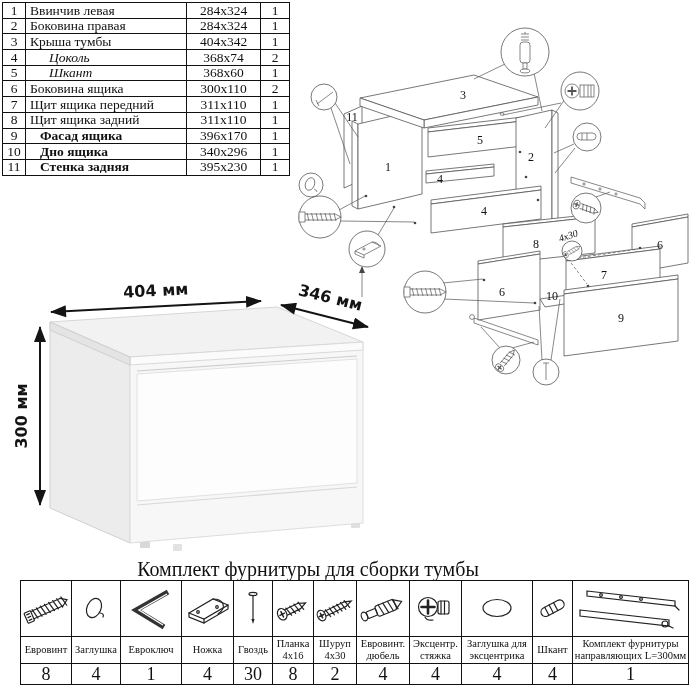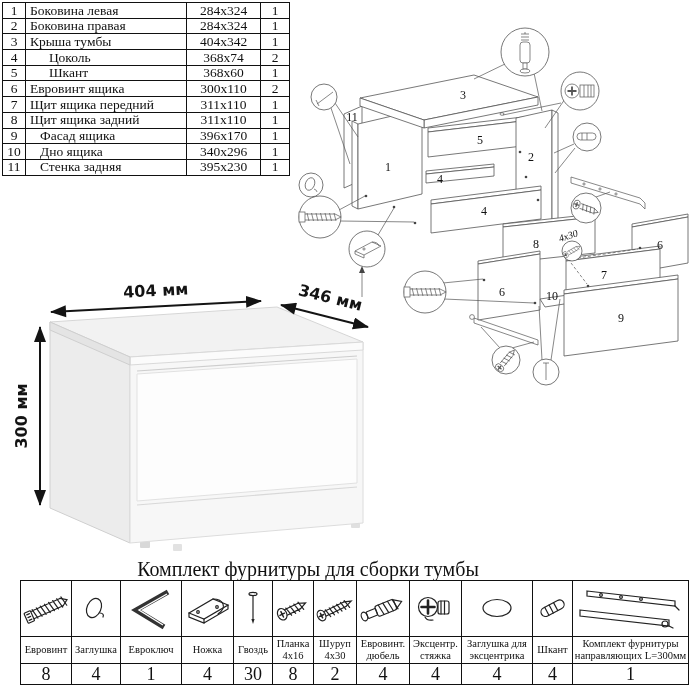--- a/index.html
+++ b/index.html
@@ -4,22 +4,22 @@
 <style>
   html,body{margin:0;padding:0;background:#fff;}
   .page{position:relative;width:700px;height:694px;background:#fff;overflow:hidden;
         font-family:"Liberation Serif","DejaVu Serif",serif;color:#111;}
   
   .parts{position:absolute;left:2px;top:2px;border-collapse:collapse;table-layout:fixed;width:287px;}
   .parts td{border:1.6px solid #111;height:14.7px;padding:0 3px;font-size:13.5px;line-height:1;
             white-space:nowrap;overflow:hidden;}
   .parts td.c{text-align:center;padding:0;}
   .parts td.name{text-align:left;padding-left:4px;}
-  .parts tr.ind1 td.name{padding-left:14px;}
-  .parts tr.ind2 td.name{padding-left:23px;}
+  .parts tr.ind1 td.name{padding-left:14px;font-weight:bold;}
+  .parts tr.ind2 td.name{padding-left:23px;font-style:italic;}
   
   svg{position:absolute;display:block;}
   .diagram{left:288px;top:0;}
   .render{left:10px;top:270px;}
   .ln{stroke:#555;stroke-width:.8;fill:#fff;}
   .ln2{stroke:#555;stroke-width:.7;fill:none;}
   .dash{stroke:#555;stroke-width:.7;fill:none;stroke-dasharray:3 2;}
   .dot{fill:#444;stroke:none;}
   .plbl{font-family:"Liberation Serif",serif;font-size:12px;fill:#111;stroke:none;text-anchor:middle;}
   .note{font-family:"Liberation Serif",serif;font-size:10px;font-style:italic;fill:#111;stroke:none;}
@@ -42,21 +42,21 @@
   <table class="parts">
     <colgroup>
         <col style="width:23px">
         <col style="width:161px">
         <col style="width:74px">
         <col style="width:29px">
       </colgroup>
     <tbody>
         <tr>
           <td class="c">1</td>
-          <td class="name">Боковина левая</td>
+          <td class="name">Ввинчив левая</td>
           <td class="c">284x324</td>
           <td class="c">1</td>
         </tr>
     <tr>
           <td class="c">2</td>
           <td class="name">Боковина правая</td>
           <td class="c">284x324</td>
           <td class="c">1</td>
         </tr>
     <tr>
@@ -72,21 +72,21 @@
           <td class="c">2</td>
         </tr>
     <tr class="ind2">
           <td class="c">5</td>
           <td class="name">Шкант</td>
           <td class="c">368x60</td>
           <td class="c">1</td>
         </tr>
     <tr>
           <td class="c">6</td>
-          <td class="name">Евровинт ящика</td>
+          <td class="name">Боковина ящика</td>
           <td class="c">300x110</td>
           <td class="c">2</td>
         </tr>
     <tr>
           <td class="c">7</td>
           <td class="name">Щит ящика передний</td>
           <td class="c">311x110</td>
           <td class="c">1</td>
         </tr>
     <tr>

